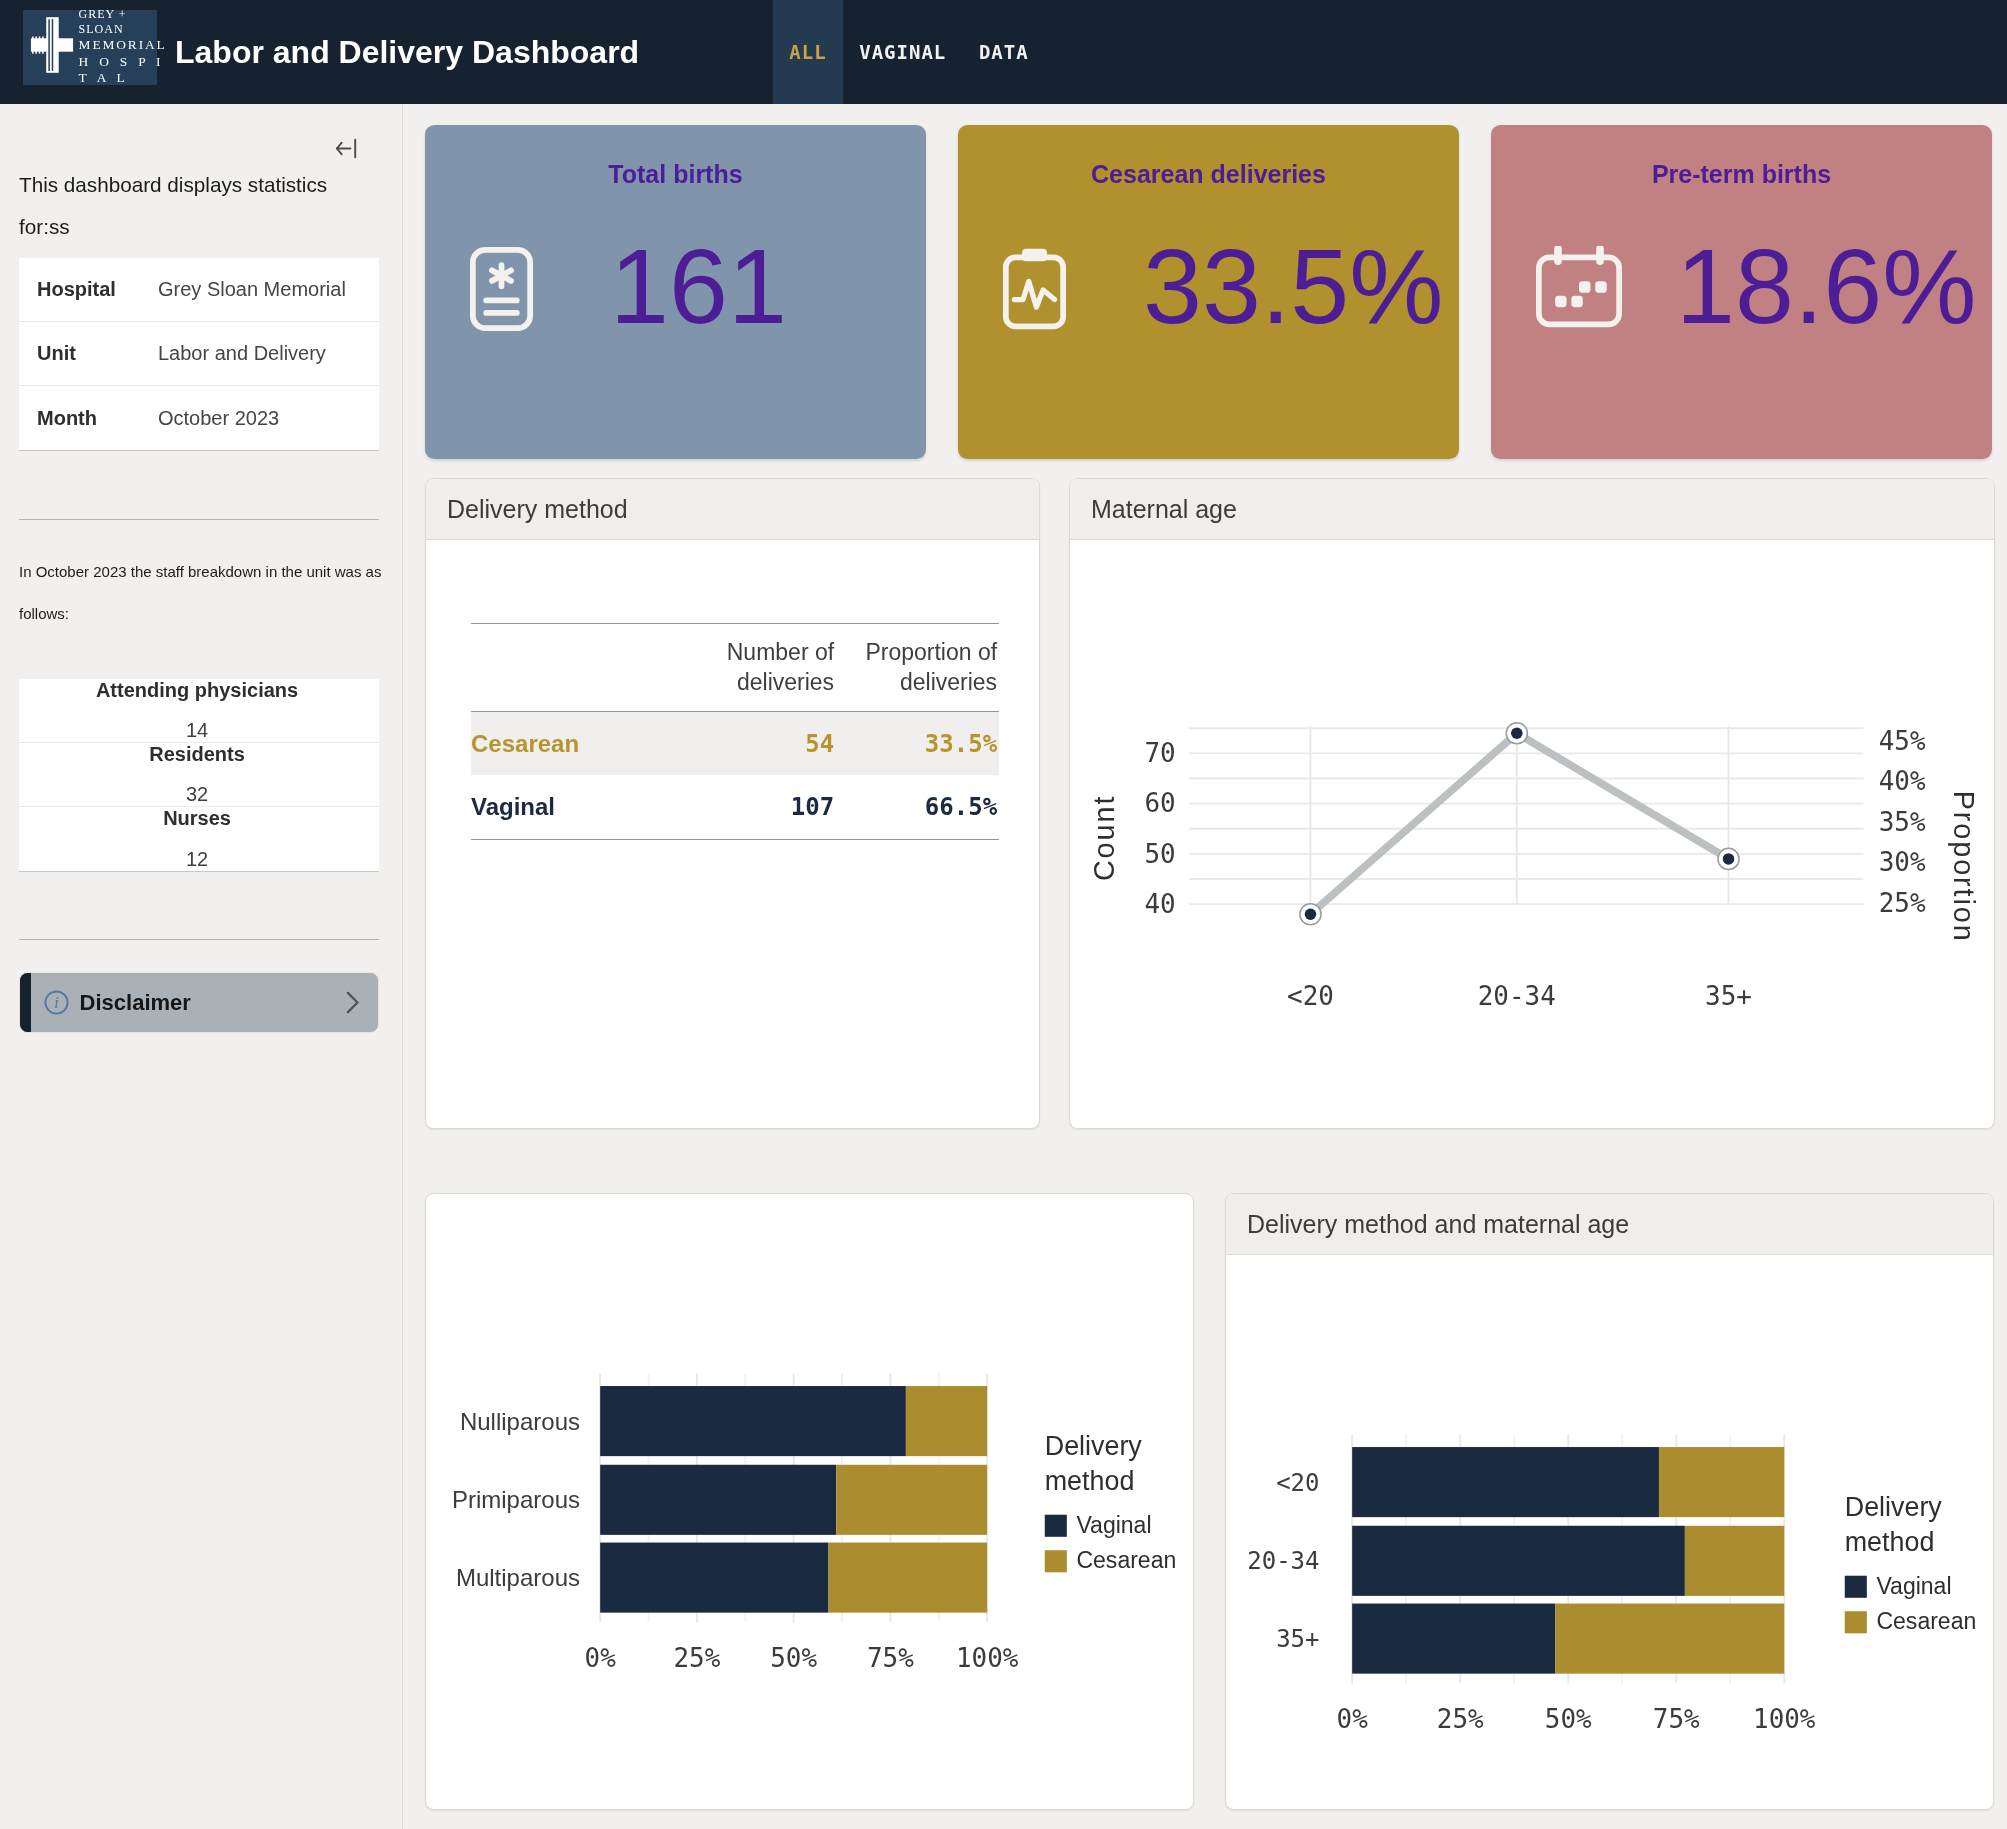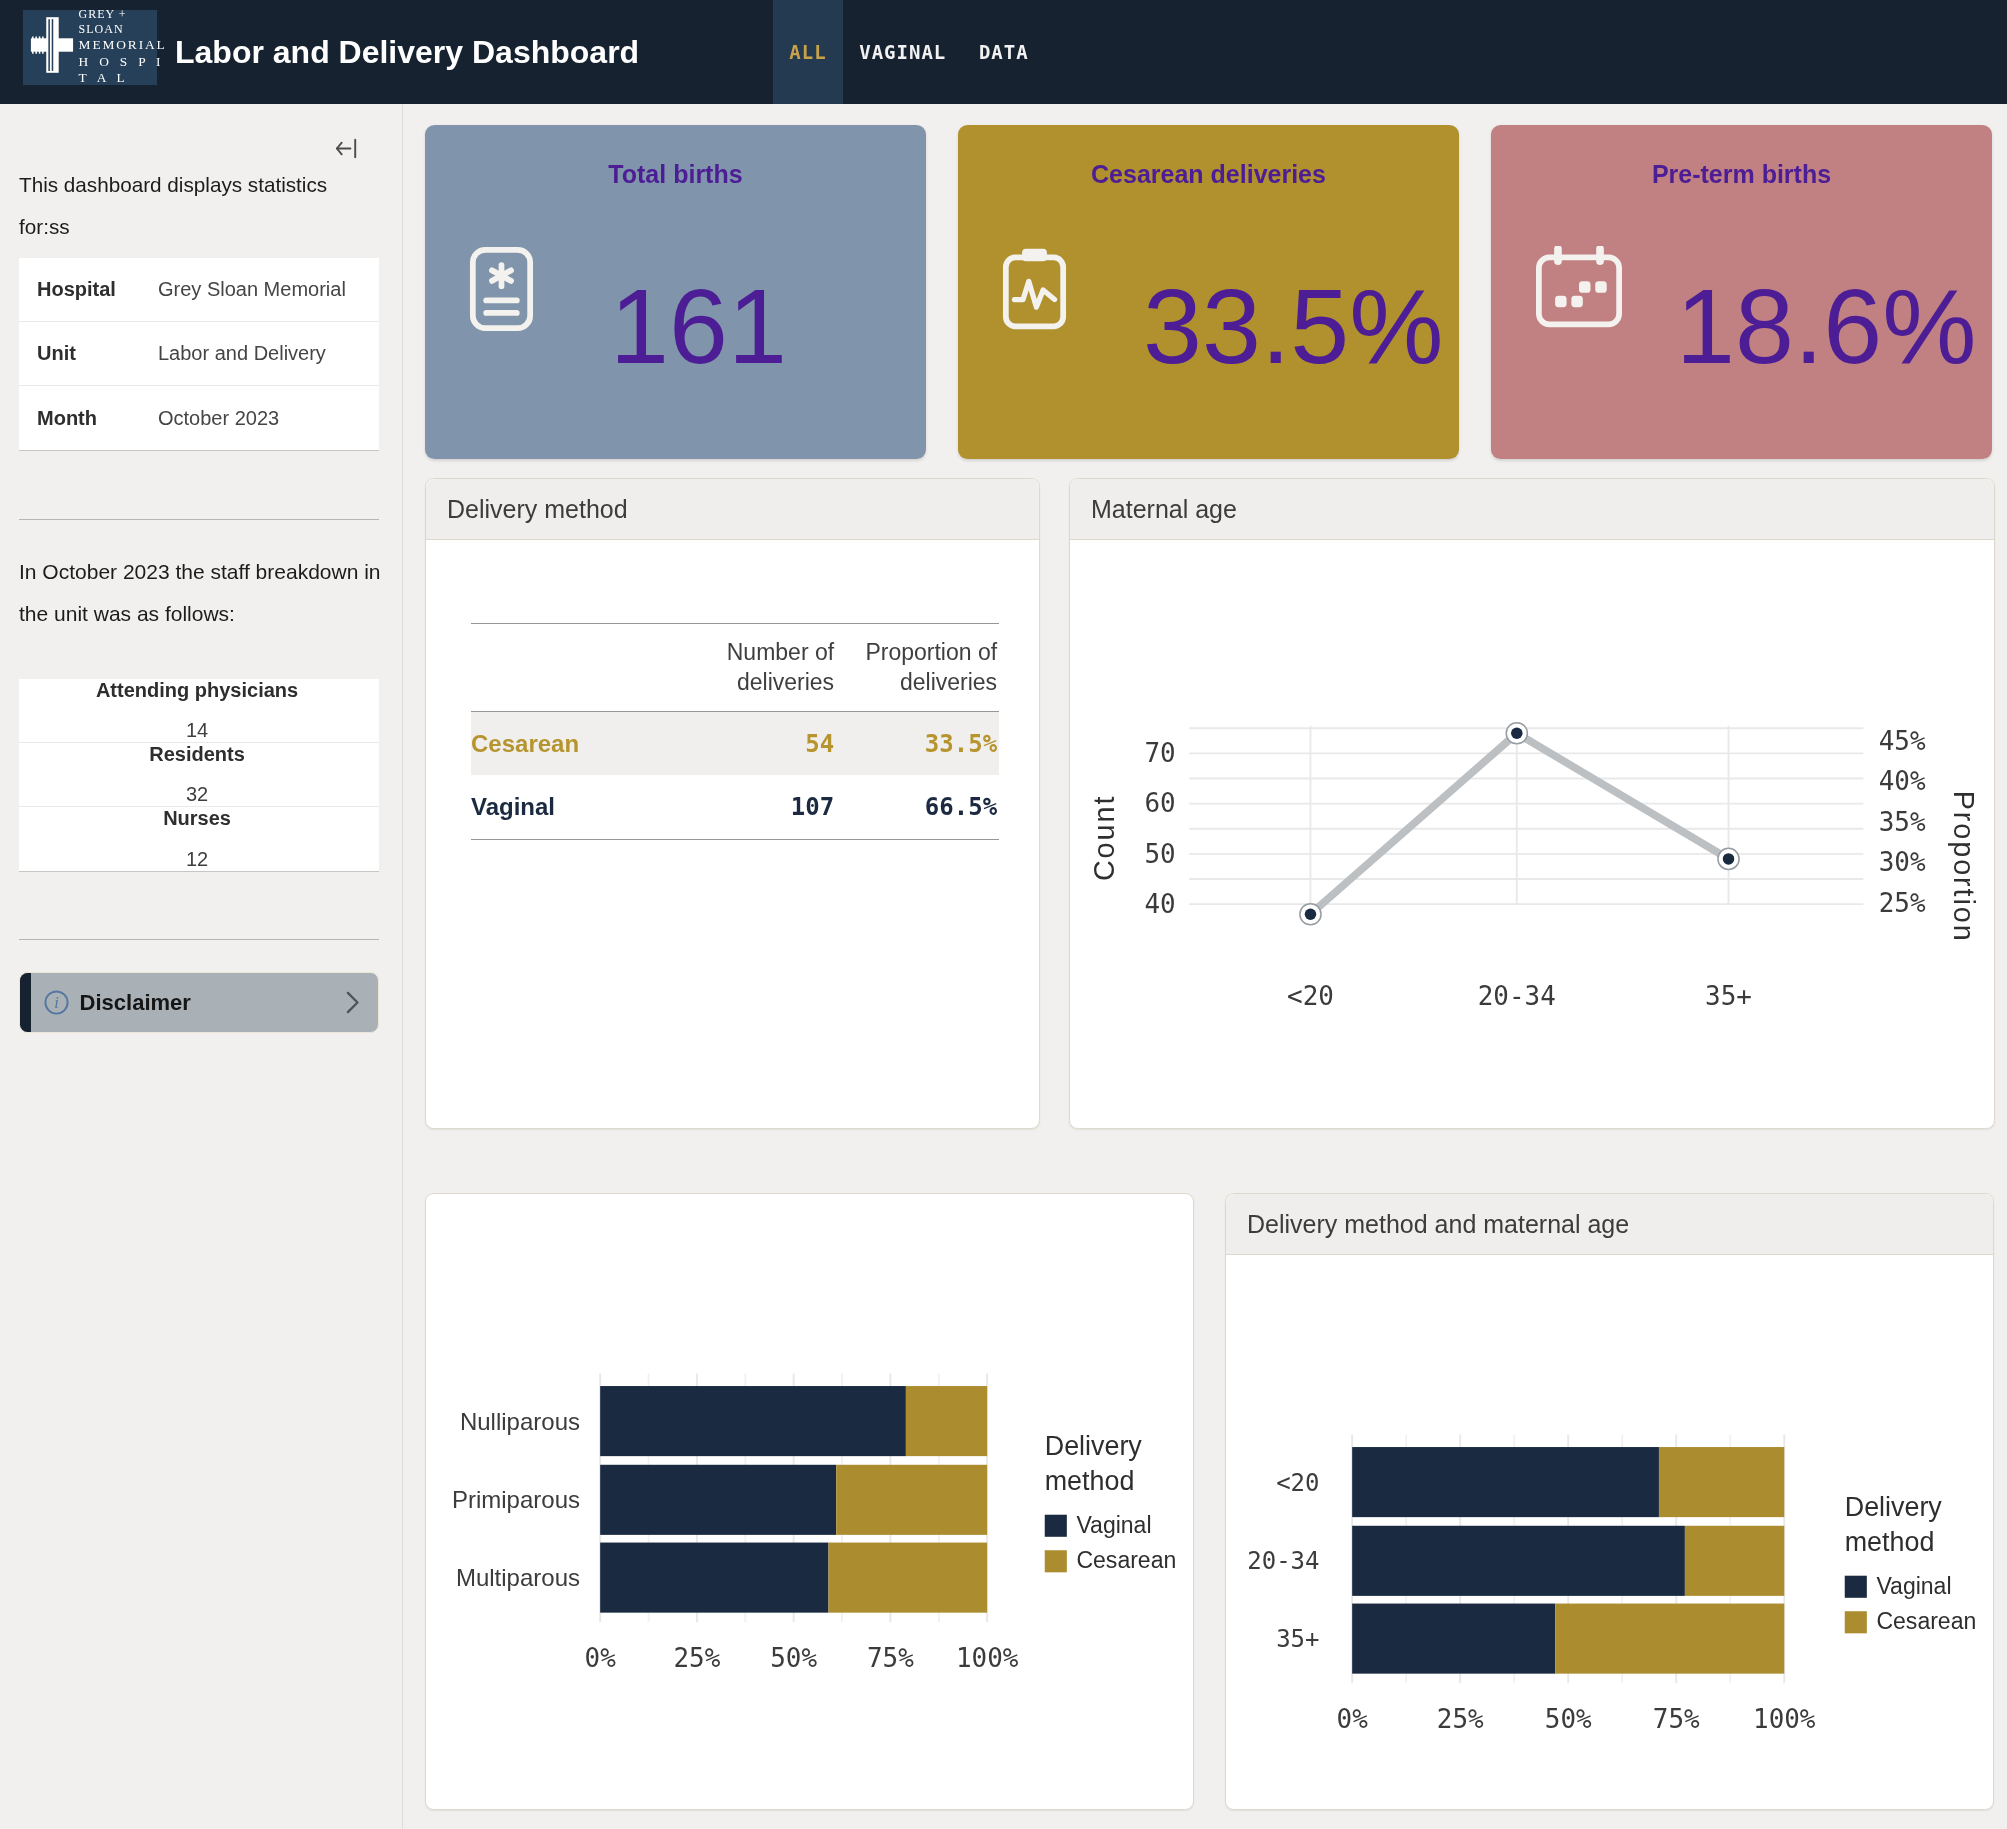--- a/index.html
+++ b/index.html
@@ -23,40 +23,40 @@
   .collapse-btn { position:absolute; right:41px; top:31px; width:27px; height:27px; cursor:pointer; }
   .side-intro { position:absolute; left:19px; top:60px; width:363px; font-size:20.7px; line-height:42px; color:#1c1c1c; }
   .info-card { position:absolute; left:19px; top:154px; width:360px; background:#fff; border-bottom:1.9px solid #c6c6c3; }
   .info-row { display:flex; align-items:center; height:64px; border-bottom:1px solid #eceae8; padding-left:18px; }
   .info-row:last-child { border-bottom:none; }
   .info-label { width:121px; font-weight:bold; font-size:20px; color:#2e2e2e; }
   .info-value { font-size:20px; color:#454545; }
   .side-divider { position:absolute; left:19px; width:360px; height:0; border-top:1px solid #b5b5b2; }
   .divider-1 { top:415px; }
   .divider-2 { top:835px; }
-  .staff-intro { position:absolute; left:19px; top:447px; width:363px; font-size:21px; line-height:42px; color:#1c1c1c; }
+  .staff-intro { position:absolute; left:19px; top:447px; width:363px; font-size:15px; line-height:42px; color:#1c1c1c; }
   .staff-card { position:absolute; left:19px; top:575px; width:360px; background:#fff; border-bottom:1.9px solid #c6c6c3; }
   .staff-row { display:flex; align-items:center; justify-content:space-between; height:64px; border-bottom:1px solid #eceae8; padding:0 17.3px 0 13.4px;flex-direction:column; }
   .staff-row:last-child { border-bottom:none; }
   .staff-label { font-weight:bold; font-size:20px; color:#2e2e2e; }
   .staff-value { font-size:20px; color:#3f3f3f; }
   .disclaimer-btn { position:absolute; left:19px; top:868px; width:360px; height:61px; background:#a9b1b7; border:1.9px solid #ece6d6; border-radius:8.6px; display:flex; align-items:center; cursor:pointer; overflow:hidden; }
   .disclaimer-accent { position:absolute; left:0; top:0; bottom:0; width:10.6px; background:#16222f; }
   .disclaimer-info { margin-left:23px; width:27px; height:27px; flex:0 0 auto; }
   .disclaimer-label { margin-left:9.6px; font-size:22px; font-weight:bold; color:#161616; flex:1; }
   .disclaimer-chevron { margin-right:17.3px; width:15.4px; height:25px; flex:0 0 auto; }
 
   
   .main { position:absolute; left:404px; top:104px; right:0; bottom:0; background:#f1f0ee; }
 
   .kpi-card { position:absolute; top:21px; width:501px; height:334px; border-radius:9.6px; box-shadow:0 1.9px 2.9px rgba(0,0,0,.12); color:#4c1d95; }
   .kpi-1 { left:21px; } .kpi-2 { left:554px; } .kpi-3 { left:1087px; }
   .kpi-title { position:absolute; top:35px; left:0; right:0; text-align:center; font-size:25px; font-weight:bold; }
   .kpi-icon { position:absolute; left:44px; top:121px; }
-  .kpi-value { position:absolute; left:185px; top:108px; font-size:106px; font-weight:normal; line-height:1;margin-top:40px; }
+  .kpi-value { position:absolute; left:185px; top:108px; font-size:106px; font-weight:normal; line-height:1; }
 
   .panel { position:absolute; background:#fff; border:1px solid #ddd9cb; border-radius:8.6px; box-shadow:0 1px 1.9px rgba(0,0,0,.07); }
   .panel-header { height:61px; background:#efeeec; border-bottom:1px solid #ddd9cb; border-radius:8.6px 8.6px 0 0; display:flex; align-items:center; padding-left:21px; font-size:25px; color:#3d3c3a; }
   .panel-body { position:relative; overflow:hidden; border-radius:0 0 8.6px 8.6px; }
   .panel-dm  { left:21px;  top:374px;  width:615px; height:651px; }
   .panel-ma  { left:665px; top:374px;  width:926px; height:651px; }
   .panel-pr  { left:21px;  top:1089px; width:769px; height:617px; }
   .panel-am  { left:821px; top:1089px; width:769px; height:617px; }
 
   

